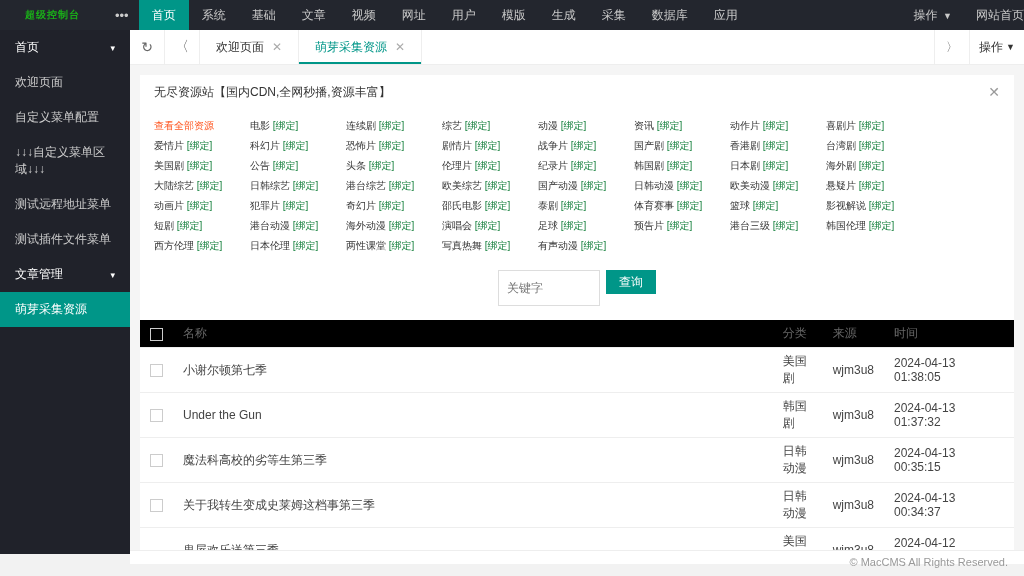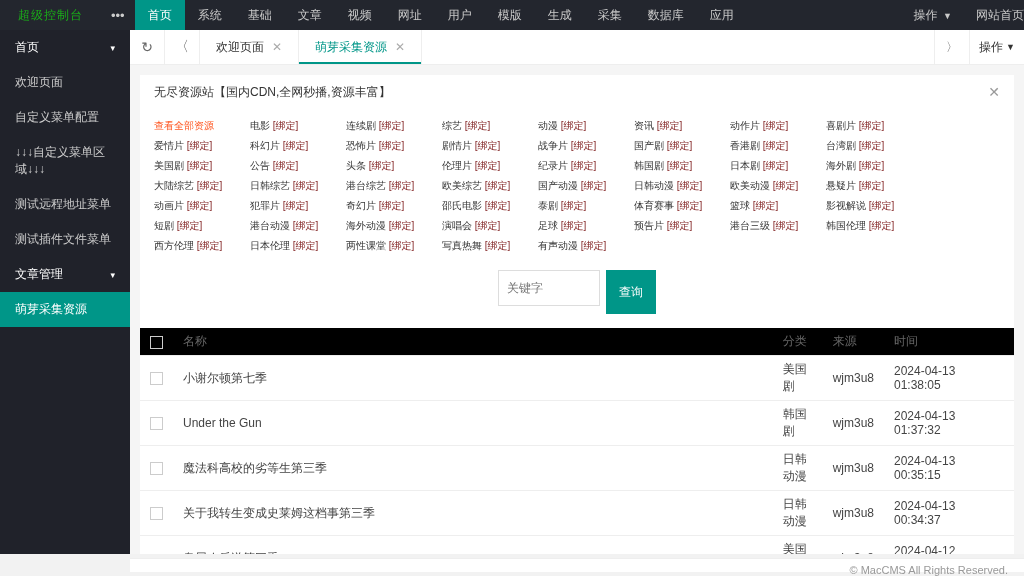--- a/index.html
+++ b/index.html
@@ -1,20 +1,20 @@
 <!DOCTYPE html>
 <html><head>
 <meta charset="utf-8">
 <style>
   * { margin: 0; padding: 0; box-sizing: border-box; }
   body { font-family: -apple-system, "Helvetica Neue", Arial, sans-serif; font-size: 12px; color: #333; background: #f2f2f2; width: 1024px; height: 576px; overflow: hidden; position: relative; }
 
   
   .topbar { height: 30px; background: #23262e; color: #c9c9c9; display: flex; align-items: center; padding: 0 0 0 0; font-size: 12px; }
-  .brand { color: #1aad19; font-size: 12px; padding: 0 18px; font-weight: 400; letter-spacing: 1px; }
+  .brand { color: #1aad19; font-size: 10px; padding: 0 25px; font-weight: 700; letter-spacing: 1px; }
   .more-icon { color: #ccc; padding: 0 10px; cursor: pointer; font-size: 13px; }
   .topnav { display: flex; height: 100%; }
   .topnav-item { padding: 0 13px; line-height: 30px; cursor: pointer; color: #c9c9c9; }
   .topnav-item.active { background: #009688; color: #fff; }
   .top-right { margin-left: auto; display: flex; align-items: center; gap: 24px; }
   .dropdown-caret { font-size: 9px; margin-left: 3px; }
 
   
   .sidebar { position: absolute; top: 30px; left: 0; bottom: 22px; width: 130px; background: #20222a; color: #ccc; }
   .side-group { padding: 9px 15px; cursor: pointer; color: #fff; display: flex; align-items: center; justify-content: space-between; }
@@ -36,38 +36,38 @@
   
   .main { position: absolute; top: 65px; left: 130px; right: 0; bottom: 22px; background: #f5f5f5; overflow: auto; }
   .card { background: #fff; margin: 10px; }
   .header-row { padding: 9px 14px; font-size: 12px; position: relative; }
   .header-row .close-x { position: absolute; right: 14px; top: 9px; color: #999; cursor: pointer; font-size: 14px; }
   .cat-table { width: 100%; padding: 6px 14px 4px 14px; }
   .cat-row { display: flex; }
   .cat-cell { width: 96px; padding: 3px 2px 3px 0; font-size: 10px; color: #333; cursor: pointer; white-space: nowrap; overflow: hidden; text-overflow: ellipsis; }
   .cat-cell:first-child { width: 96px; }
   .cat-cell.red { color: #ff5722; }
-  .bind { color: #7f1d1d; }
+  .bind { color: #15803d; }
   .search-row { padding: 10px 0 14px 0; display: flex; justify-content: center; gap: 6px; }
   .search-row input { width: 102px; height: 36px; border: 1px solid #ddd; padding: 0 8px; font-size: 12px; outline: none; }
-  .search-row button { height: 44px; width: 50px; background: #009688; color: #fff; border: none; font-size: 12px; cursor: pointer; text-align: center; }
+  .search-row button { height: 24px; width: 50px; background: #009688; color: #fff; border: none; font-size: 12px; cursor: pointer; text-align: center; }
 
   .table { width: 100%; border-collapse: collapse; font-size: 12px; }
   .table th, .table td { text-align: left; padding: 5px 10px; border-bottom: 1px solid #eee; }
   .table th { background: #000000; font-weight: normal; color: #666; height: 26px; }
   .table td { height: 22px; color: #444; }
   .col-check { width: 28px; }
   .col-cat { width: 50px; }
   .col-src { width: 50px; }
   .col-time { width: 130px; }
   .chk { width: 13px; height: 13px; border: 1px solid #ccc; display: inline-block; vertical-align: middle; }
   .time-red { color: #ff5722; }
 
   
-  .footer { position: absolute; left: 130px; right: 0; bottom: 4px; height: 14px; background: #fff; border-top: 1px solid #eee; text-align: right; padding: 0 16px; line-height: 22px; font-size: 11px; color: #999; }
+  .footer { position: absolute; left: 130px; right: 0; bottom: 12px; height: 14px; background: #fff; border-top: 1px solid #eee; text-align: right; padding: 0 16px; line-height: 22px; font-size: 11px; color: #999; }
 </style>
 </head>
 <body>
 
 <div class="topbar">
   <div class="brand">超级控制台</div>
   <div class="more-icon">•••</div>
   <div class="topnav" id="topnav">
       <div class="topnav-item active">首页</div>
       <div class="topnav-item">系统</div>

